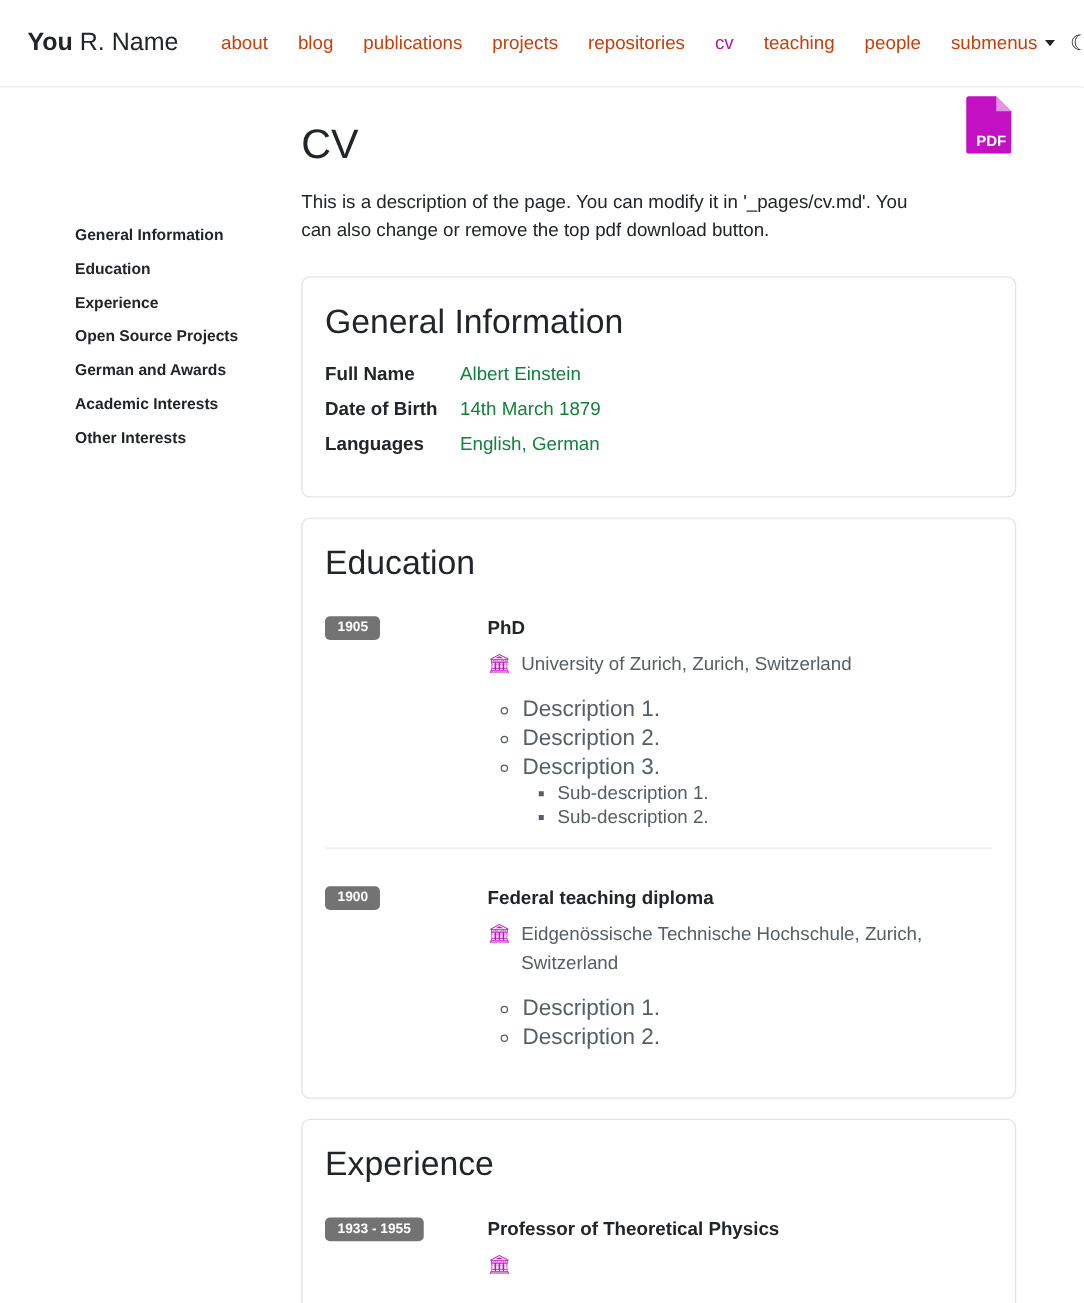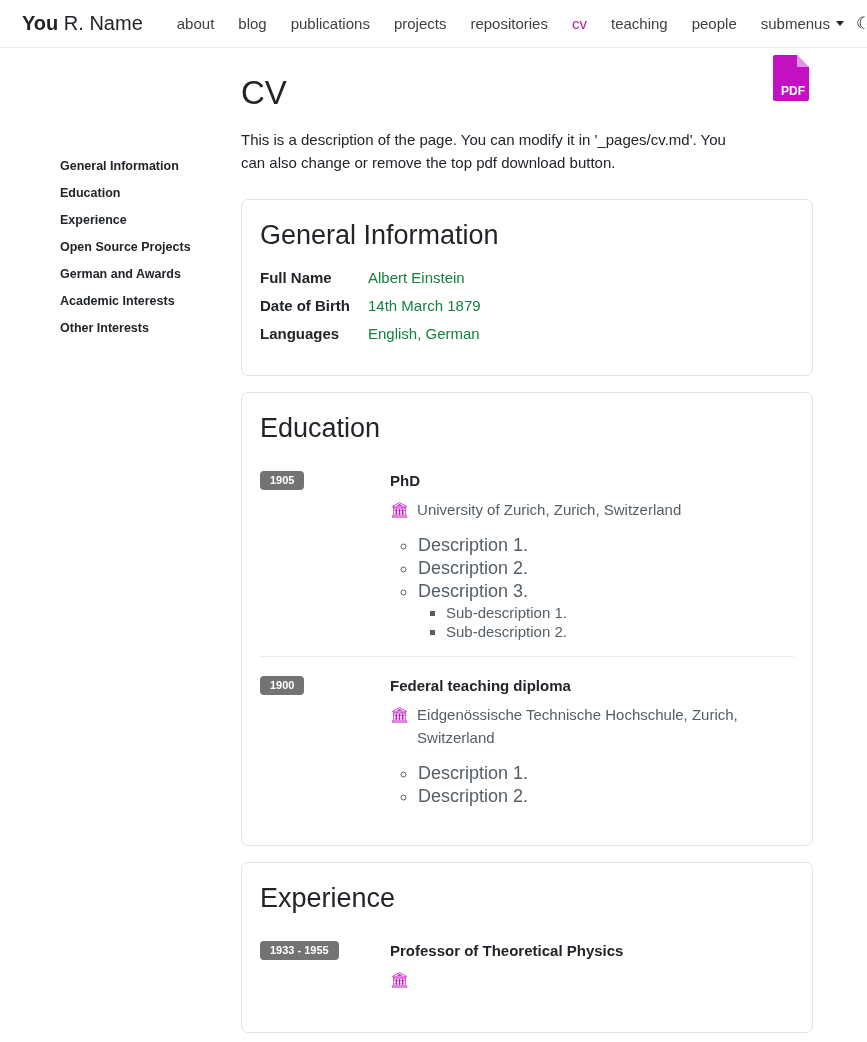--- a/index.html
+++ b/index.html
@@ -7,21 +7,21 @@
     margin: 0; padding: 0;
     width: 867px;
     background: #ffffff;
     font-family: "Liberation Sans", sans-serif;
     color: #212529;
   }
   body { width: 867px; min-height: 1042px; overflow: hidden; }
 
   
   .navbar {
-    height: 48px;
+    height: 70px;
     display: flex;
     align-items: center;
     padding: 0 22px;
     border-bottom: 1px solid #e9ecef;
     background: #fff;
   }
   .brand {
     font-size: 20px;
     color: #212529;
     margin-right: 22px;
@@ -30,21 +30,21 @@
   .brand b { font-weight: bold; }
   .brand span.light { font-weight: normal; }
   .nav-links {
     display: flex;
     align-items: center;
     gap: 0px;
     flex: 1;
   }
   .nav-link {
     font-size: 15px;
-    color: #404040;
+    color: #c2410c;
     padding: 6px 12px;
     text-decoration: none;
     white-space: nowrap;
   }
   .nav-link.active { color: #b5179e; }
   .nav-link.dropdown { display: inline-flex; align-items: center; gap: 6px; }
   .caret {
     width: 0; height: 0;
     border-left: 4px solid transparent;
     border-right: 4px solid transparent;
@@ -137,21 +137,21 @@
   }
   .info-val { color: #15803d; }
 
   
   .entry {
     display: flex;
     padding: 6px 0 14px 0;
   }
   .entry + .entry {
     border-top: 1px solid #ededed;
-    padding-top: 16px;
+    padding-top: 27px;
   }
   .entry-date {
     flex: 0 0 130px;
     padding-top: 2px;
   }
   .badge {
     display: inline-block;
     background: #737373;
     color: #fff;
     font-size: 11px;

